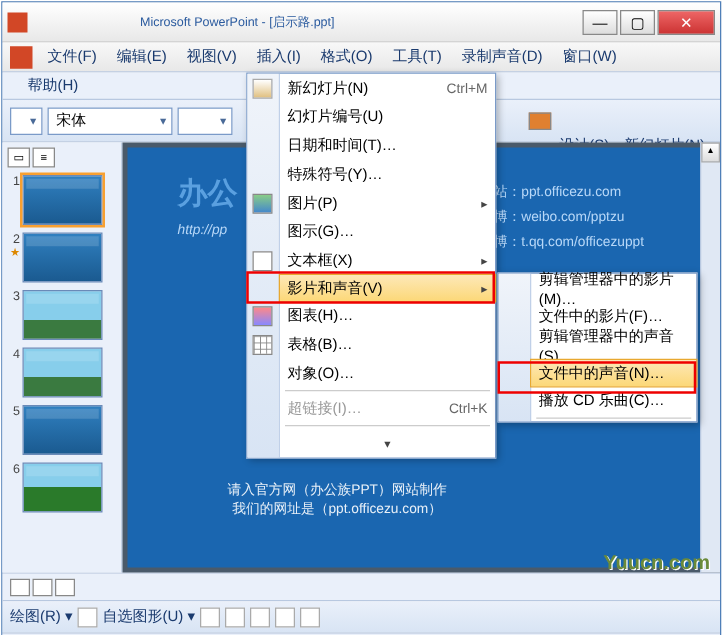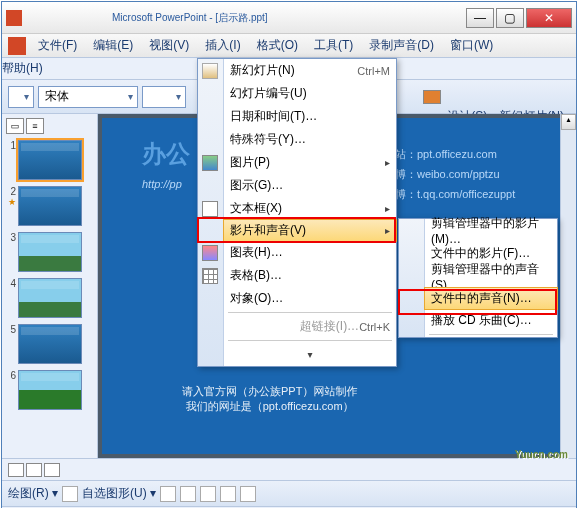--- a/index.html
+++ b/index.html
@@ -10,21 +10,21 @@
 .titlebar { height: 32px; background: linear-gradient(#fff, #e8e8e8); display: flex; align-items: center; padding: 0 4px; border-bottom: 1px solid #ccc; }
 .tb-icon { width: 16px; height: 16px; background: #d24726; margin-right: 90px; }
 .tb-title { color: #2a5a9e; font-size: 10px; flex: 1; text-align: left; }
 .tb-btn { width: 28px; height: 20px; border: 1px solid #888; margin-left: 2px; display: flex; align-items: center; justify-content: center; font-size: 12px; background: linear-gradient(#fff,#ddd); cursor: pointer; }
 .tb-close { background: linear-gradient(#e66,#c33); color: #fff; width: 46px; }
 
 .menubar { height: 24px; background: linear-gradient(#f8f8f8,#e8e8e8); display: flex; align-items: center; padding: 0 6px; border-bottom: 1px solid #b8c8e0; font-size: 12px; }
 .menu-item { padding: 3px 8px; color: #1a3a6e; cursor: pointer; }
 .menu-sys { width: 18px; height: 18px; background: #d24726; margin-right: 4px; }
 
-.helpbar { height: 22px; background: #eaf0fa; padding: 2px 0; font-size: 12px; color: #1a3a6e; border-bottom: 1px solid #b8c8e0; }
+.helpbar { height: 22px; background: #eaf0fa; padding: 2px 20px; font-size: 12px; color: #1a3a6e; border-bottom: 1px solid #b8c8e0; }
 
 .toolbar { height: 34px; background: linear-gradient(#eaf0fa,#d8e4f4); display: flex; align-items: center; padding: 0 6px; border-bottom: 1px solid #b8c8e0; font-size: 12px; }
 .tb-sec { display: flex; align-items: center; gap: 4px; }
 .tb-sel { border: 1px solid #7a9ac8; background: #fff; padding: 2px 18px 2px 6px; position: relative; height: 22px; display: flex; align-items: center; }
 .tb-sel::after { content: "▾"; position: absolute; right: 4px; font-size: 10px; color: #4a6a98; }
 .tb-lbl { padding: 2px 6px; color: #1a3a6e; cursor: pointer; margin-top: 40px; }
 .tb-col { width: 18px; height: 14px; background: #e08030; border: 1px solid #888; }
 .tb-spacer { flex: 1; }
 
 .workspace { display: flex; height: 344px; background: #eaf0fa; }
@@ -63,37 +63,37 @@
 
 
 .dropdown { position: absolute; background: #fff; border: 1px solid #7a9ac8; box-shadow: 2px 2px 6px rgba(0,0,0,.3); font-size: 12px; z-index: 10; }
 .dd-left { left: 197px; top: 58px; width: 200px; }
 .dd-right { left: 398px; top: 218px; width: 160px; }
 .dd-inner { display: flex; }
 .dd-gutter { width: 26px; background: linear-gradient(#f0f4fa,#d8e4f4); border-right: 1px solid #c0d0e8; }
 .dd-items { flex: 1; }
 .dd-item { display: flex; align-items: center; height: 23px; padding: 0 6px; position: relative; cursor: pointer; }
 .dd-item.hl { background: linear-gradient(#fde8b8,#fcd878); border: 1px solid #e8a830; margin: -1px; }
-.dd-item.dis { color: #999; text-align: right; }
+.dd-item.dis { color: #999; }
 .dd-label { flex: 1; }
 .dd-accel { color: #666; font-size: 11px; }
 .dd-arrow { font-size: 10px; color: #444; }
 .dd-sep { height: 1px; background: #ccc; margin: 2px 4px; }
 .dd-icon { position: absolute; left: -22px; width: 16px; height: 16px; }
 .icon-newslide { background: linear-gradient(#fff,#e0c080); border: 1px solid #aaa; }
 .icon-pic { background: linear-gradient(#88cc88,#4488cc); border: 1px solid #888; }
 .icon-text { background: #fff; border: 1px solid #888; }
 .icon-chart { background: linear-gradient(#f88,#88f); border: 1px solid #888; }
 .icon-table { background: #fff; border: 1px solid #888; background-image: linear-gradient(#888 1px,transparent 1px),linear-gradient(90deg,#888 1px,transparent 1px); background-size: 5px 5px; }
 
 .redbox { position: absolute; border: 2px solid #e00; pointer-events: none; z-index: 20; }
 .rb1 { left: 197px; top: 217px; width: 199px; height: 26px; }
 .rb2 { left: 398px; top: 289px; width: 159px; height: 26px; }
 
-.watermark { position: absolute; right: 12px; bottom: 48px; font-size: 10px; font-weight: bold; color: #6a8a3a; z-index: 30; text-shadow: 1px 1px #fff; margin-top: 40px; }
+.watermark { position: absolute; right: 12px; bottom: 48px; font-size: 16px; font-weight: bold; color: #6a8a3a; z-index: 30; text-shadow: 1px 1px #fff; margin-top: 40px; }
 </style>
 </head>
 <body>
 
 <div class="window">
   <div class="titlebar">
     <div class="tb-icon"></div>
     <div class="tb-title">Microsoft PowerPoint - [启示路.ppt]</div>
     <div class="tb-btn">—</div>
     <div class="tb-btn">▢</div>

